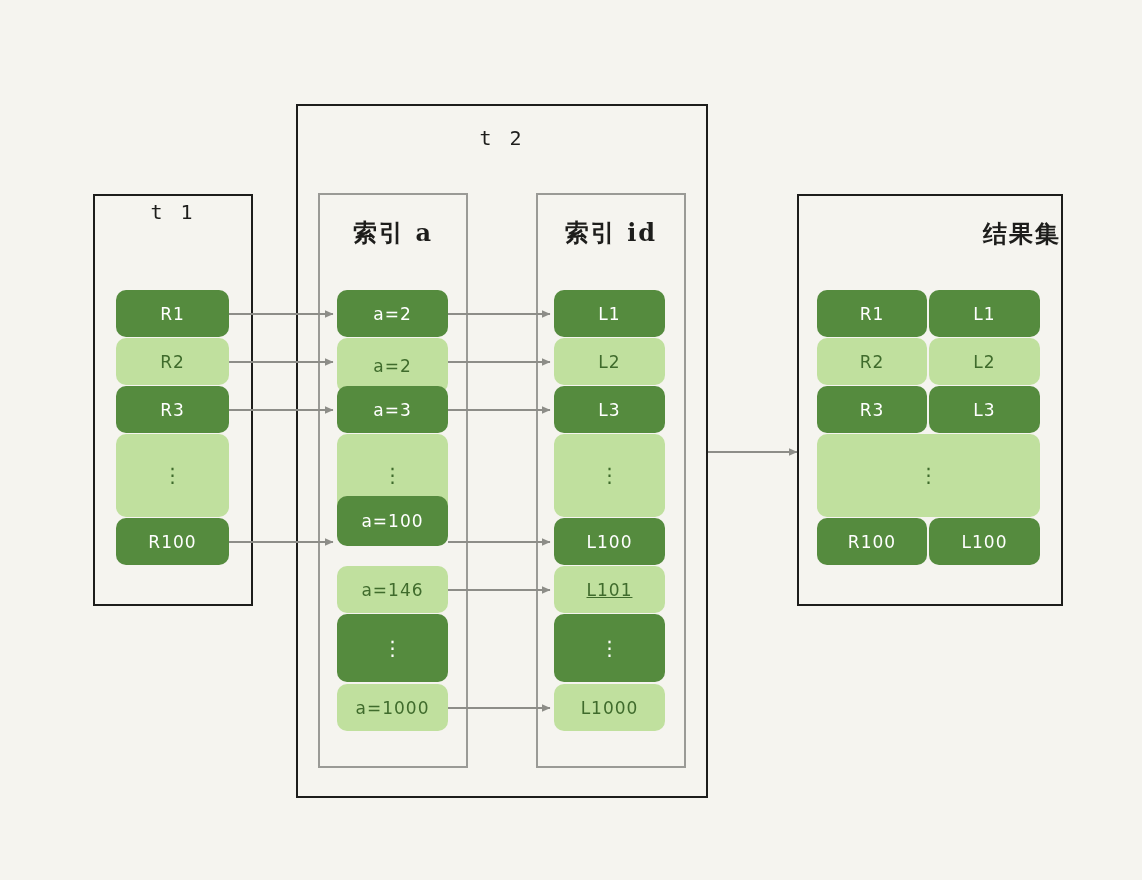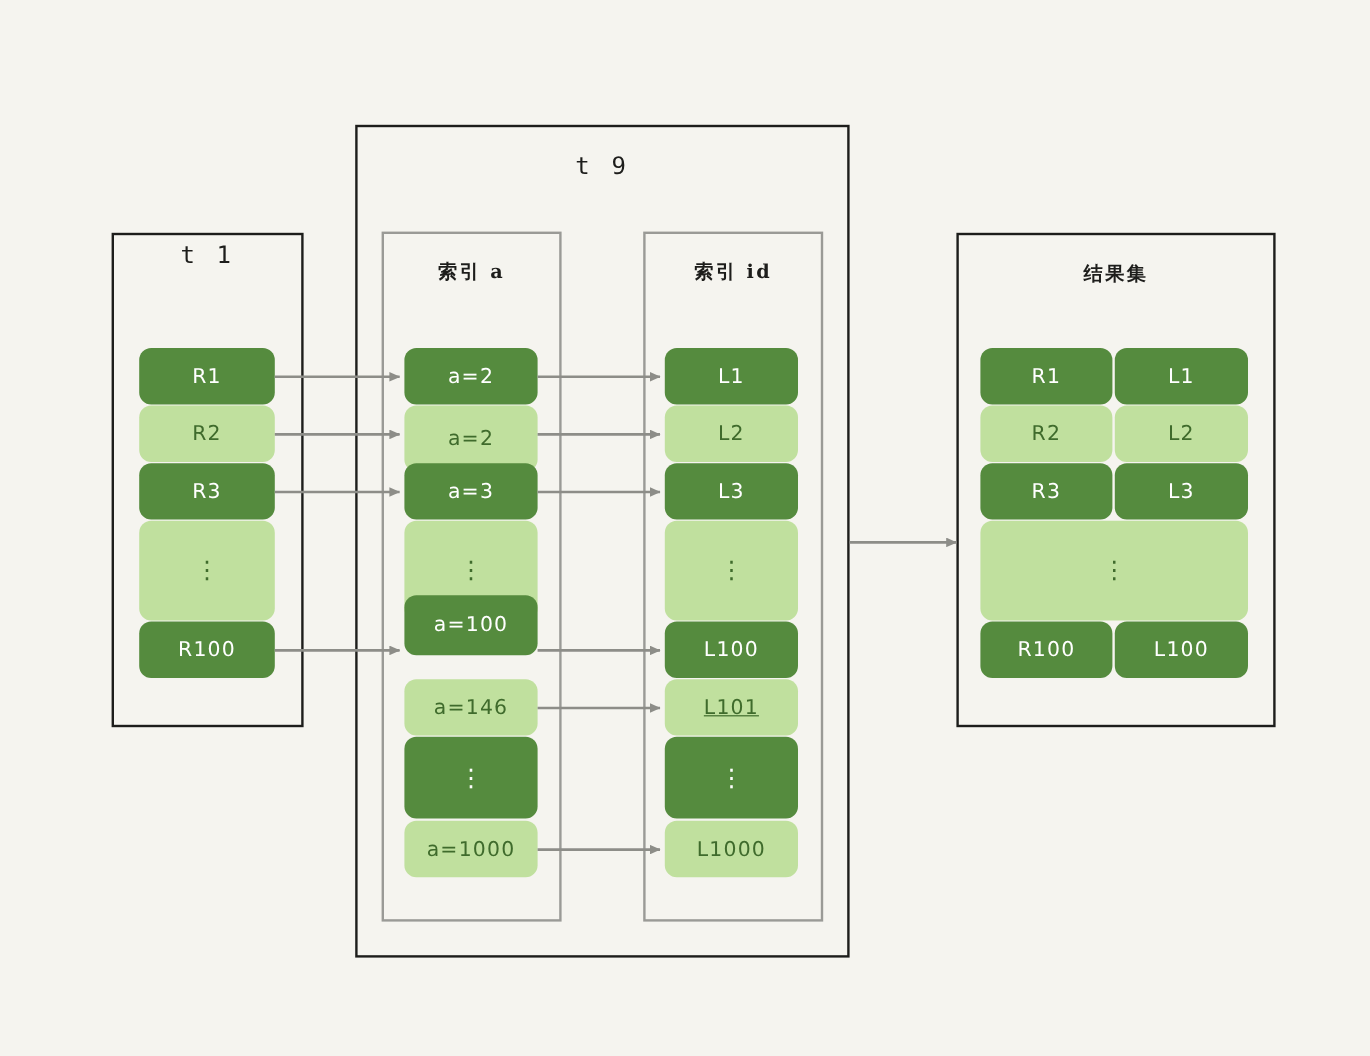--- a/index.html
+++ b/index.html
@@ -44,21 +44,21 @@
     white-space: nowrap;
     pointer-events: none;
   }
   .title-latin {
     font-family: "DejaVu Sans Mono", "Liberation Mono", monospace;
     font-size: 20px;
     letter-spacing: 3px;
   }
   .title-cjk {
     font-family: "DejaVu Serif", "Liberation Serif", serif;
-    font-size: 16px;
+    font-size: 24px;
     font-weight: 700;
     letter-spacing: 2px;
   }
 
   
   .cell {
     position: absolute;
     box-sizing: border-box;
     border-radius: 10px;
     display: flex;
@@ -94,37 +94,37 @@
     height: 880px;
     pointer-events: none;
   }
 </style>
 </head>
 <body>
 
 <div id="canvas">
 
   <div class="frame outer" style="left:296px; top:104px; width:412px; height:694px;">
-    <div class="frame-title title-latin" style="top:20px;">t 9</div>
+    <div class="frame-title title-latin" style="top:20px;">t 2</div>
   </div>
 
   <div class="frame outer" style="left:93px; top:194px; width:160px; height:412px;">
     <div class="frame-title title-latin" style="top:4px;">t 1</div>
   </div>
 
   <div class="frame inner" style="left:318px; top:193px; width:150px; height:575px;">
     <div class="frame-title title-cjk" style="top:22px;">索引 a</div>
   </div>
 
   <div class="frame inner" style="left:536px; top:193px; width:150px; height:575px;">
     <div class="frame-title title-cjk" style="top:22px;">索引 id</div>
   </div>
 
   <div class="frame outer" style="left:797px; top:194px; width:266px; height:412px;">
-    <div class="frame-title title-cjk" style="top:22px;">结果集</div>
+    <div class="frame-title title-cjk" style="top:22px;text-align:right;">结果集</div>
   </div>
 
   <div class="cell dark" style="left:116px; top:290px; width:113px; height:47px;">
     <span>R1</span>
   </div>
   <div class="cell light" style="left:116px; top:338px; width:113px; height:47px;">
     <span>R2</span>
   </div>
   <div class="cell dark" style="left:116px; top:386px; width:113px; height:47px;">
     <span>R3</span>

